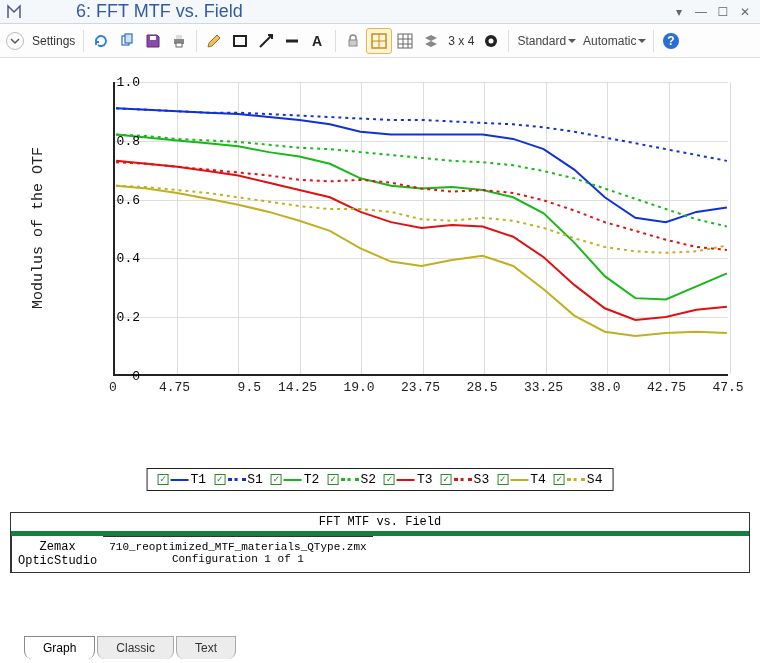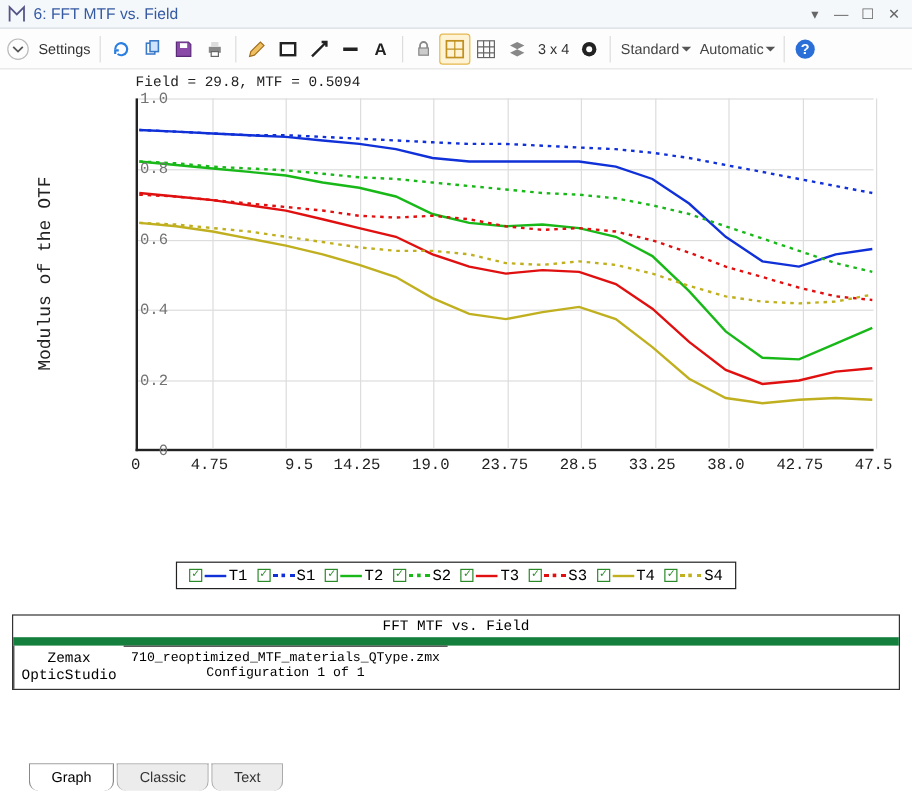--- a/index.html
+++ b/index.html
@@ -15,21 +15,21 @@
   }
   .titlebar {
     height: 24px;
     display: flex;
     align-items: center;
     padding: 0 6px;
     background: #f5f8fb;
     border-bottom: 1px solid #d0d7de;
   }
   .titlebar .logo { width:16px; height:16px; margin-right:6px; display:flex; align-items:center; justify-content:center; font-weight:bold; color:#555;}
-  .titlebar .title { flex:1; color:#3559a2; font-size:13px; }
+  .titlebar .title { flex:1; color:#3559a2; font-size:18px;margin-left:48px; }
   .titlebar .winbtn { width:18px; height:18px; display:flex; align-items:center; justify-content:center; color:#666; cursor:pointer; margin-left:4px; }
   .toolbar {
     height: 34px;
     display: flex;
     align-items: center;
     padding: 0 6px;
     border-bottom: 1px solid #e0e0e0;
     gap: 0;
     background:#fdfdfd;
   }
@@ -61,21 +61,21 @@
   }
   .plot {
     position:absolute;
     left:113px; top:24px; width:615px; height:294px;
     border-left:2px solid #222;
     border-bottom:2px solid #222;
   }
   .grid-h, .grid-v { position:absolute; background:#ddd; }
   .grid-h { left:0; right:0; height:1px; }
   .grid-v { top:0; bottom:0; width:1px; }
-  .ytick { position:absolute; right:620px; width:40px; text-align:right; font-family:"Courier New",monospace; font-size:13px; color:#737373; transform:translateY(-50%); }
+  .ytick { position:absolute; right:620px; width:40px; text-align:right; font-family:"Courier New",monospace; font-size:13px; color:#000000; transform:translateY(-50%); }
   .xtick { position:absolute; top:322px; width:50px; text-align:center; font-family:"Courier New",monospace; font-size:13px; color:#222; transform:translateX(-50%); }
   .ylabel {
     position:absolute; left:30px; top:170px;
     transform:rotate(-90deg) translate(-50%,0);
     transform-origin:left top;
     font-family:"Courier New",monospace; font-size:15px; color:#222;
     white-space:nowrap;
   }
   .xlabel {
     position:absolute; left:0; right:0; top:348px;
@@ -97,21 +97,21 @@
   .lg-swatch { width:18px; height:0; border-top-width:2px; border-top-style:solid; }
   .lg-swatch.dash { border-top-style:dotted; border-top-width:3px; }
   .info-table {
     position:absolute;
     left:10px; right:10px; top:512px;
     border:1px solid #333;
     font-family:"Courier New",monospace; font-size:12px;
     background:#fff;
   }
   .info-title {
-    border-bottom:7px solid #15803d; text-align:center; padding:2px 0;
+    border-bottom:5px solid #15803d; text-align:center; padding:2px 0;
   }
   .info-row { display:flex; }
   .info-left { flex:1; padding:2px 6px; white-space:pre; }
   .info-right { width:250px; border-left:1px solid #333; display:flex; flex-direction:row; }
   .info-right-top { flex:1; text-align:center; padding:4px 6px; }
   .info-right-bot { border-top:1px solid #333; text-align:center; padding:4px 6px; font-size:11px; }
   .tabs {
     position:absolute; left:14px; bottom:4px; display:flex; gap:0;margin-left:10px;
   }
   .tab {
@@ -241,21 +241,20 @@
   <span class="tb-sep"></span>
   <span class="tb-btn">
       <svg width="18" height="18" viewBox="0 0 18 18">
         <circle cx="9" cy="9" r="8" fill="#2a6ed8"></circle>
         <text x="9" y="13" text-anchor="middle" font-size="12" fill="#fff" font-weight="bold">?</text>
       </svg>
     </span>
 </div>
 
 <div class="chart-area">
-  <div class="chart-readout">Field = 29.8, MTF = 0.5094</div>
   <div class="ylabel">Modulus of the OTF</div>
   <div class="plot" id="plot">
       <div class="grid-h" style="top: 235.2px;"></div>
       <div class="grid-h" style="top: 176.4px;"></div>
       <div class="grid-h" style="top: 117.6px;"></div>
       <div class="grid-h" style="top: 58.8px;"></div>
       <div class="grid-h" style="top: 0px;"></div>
       <div class="grid-v" style="left: 61.5px;"></div>
       <div class="grid-v" style="left: 123px;"></div>
       <div class="grid-v" style="left: 184.5px;"></div>

